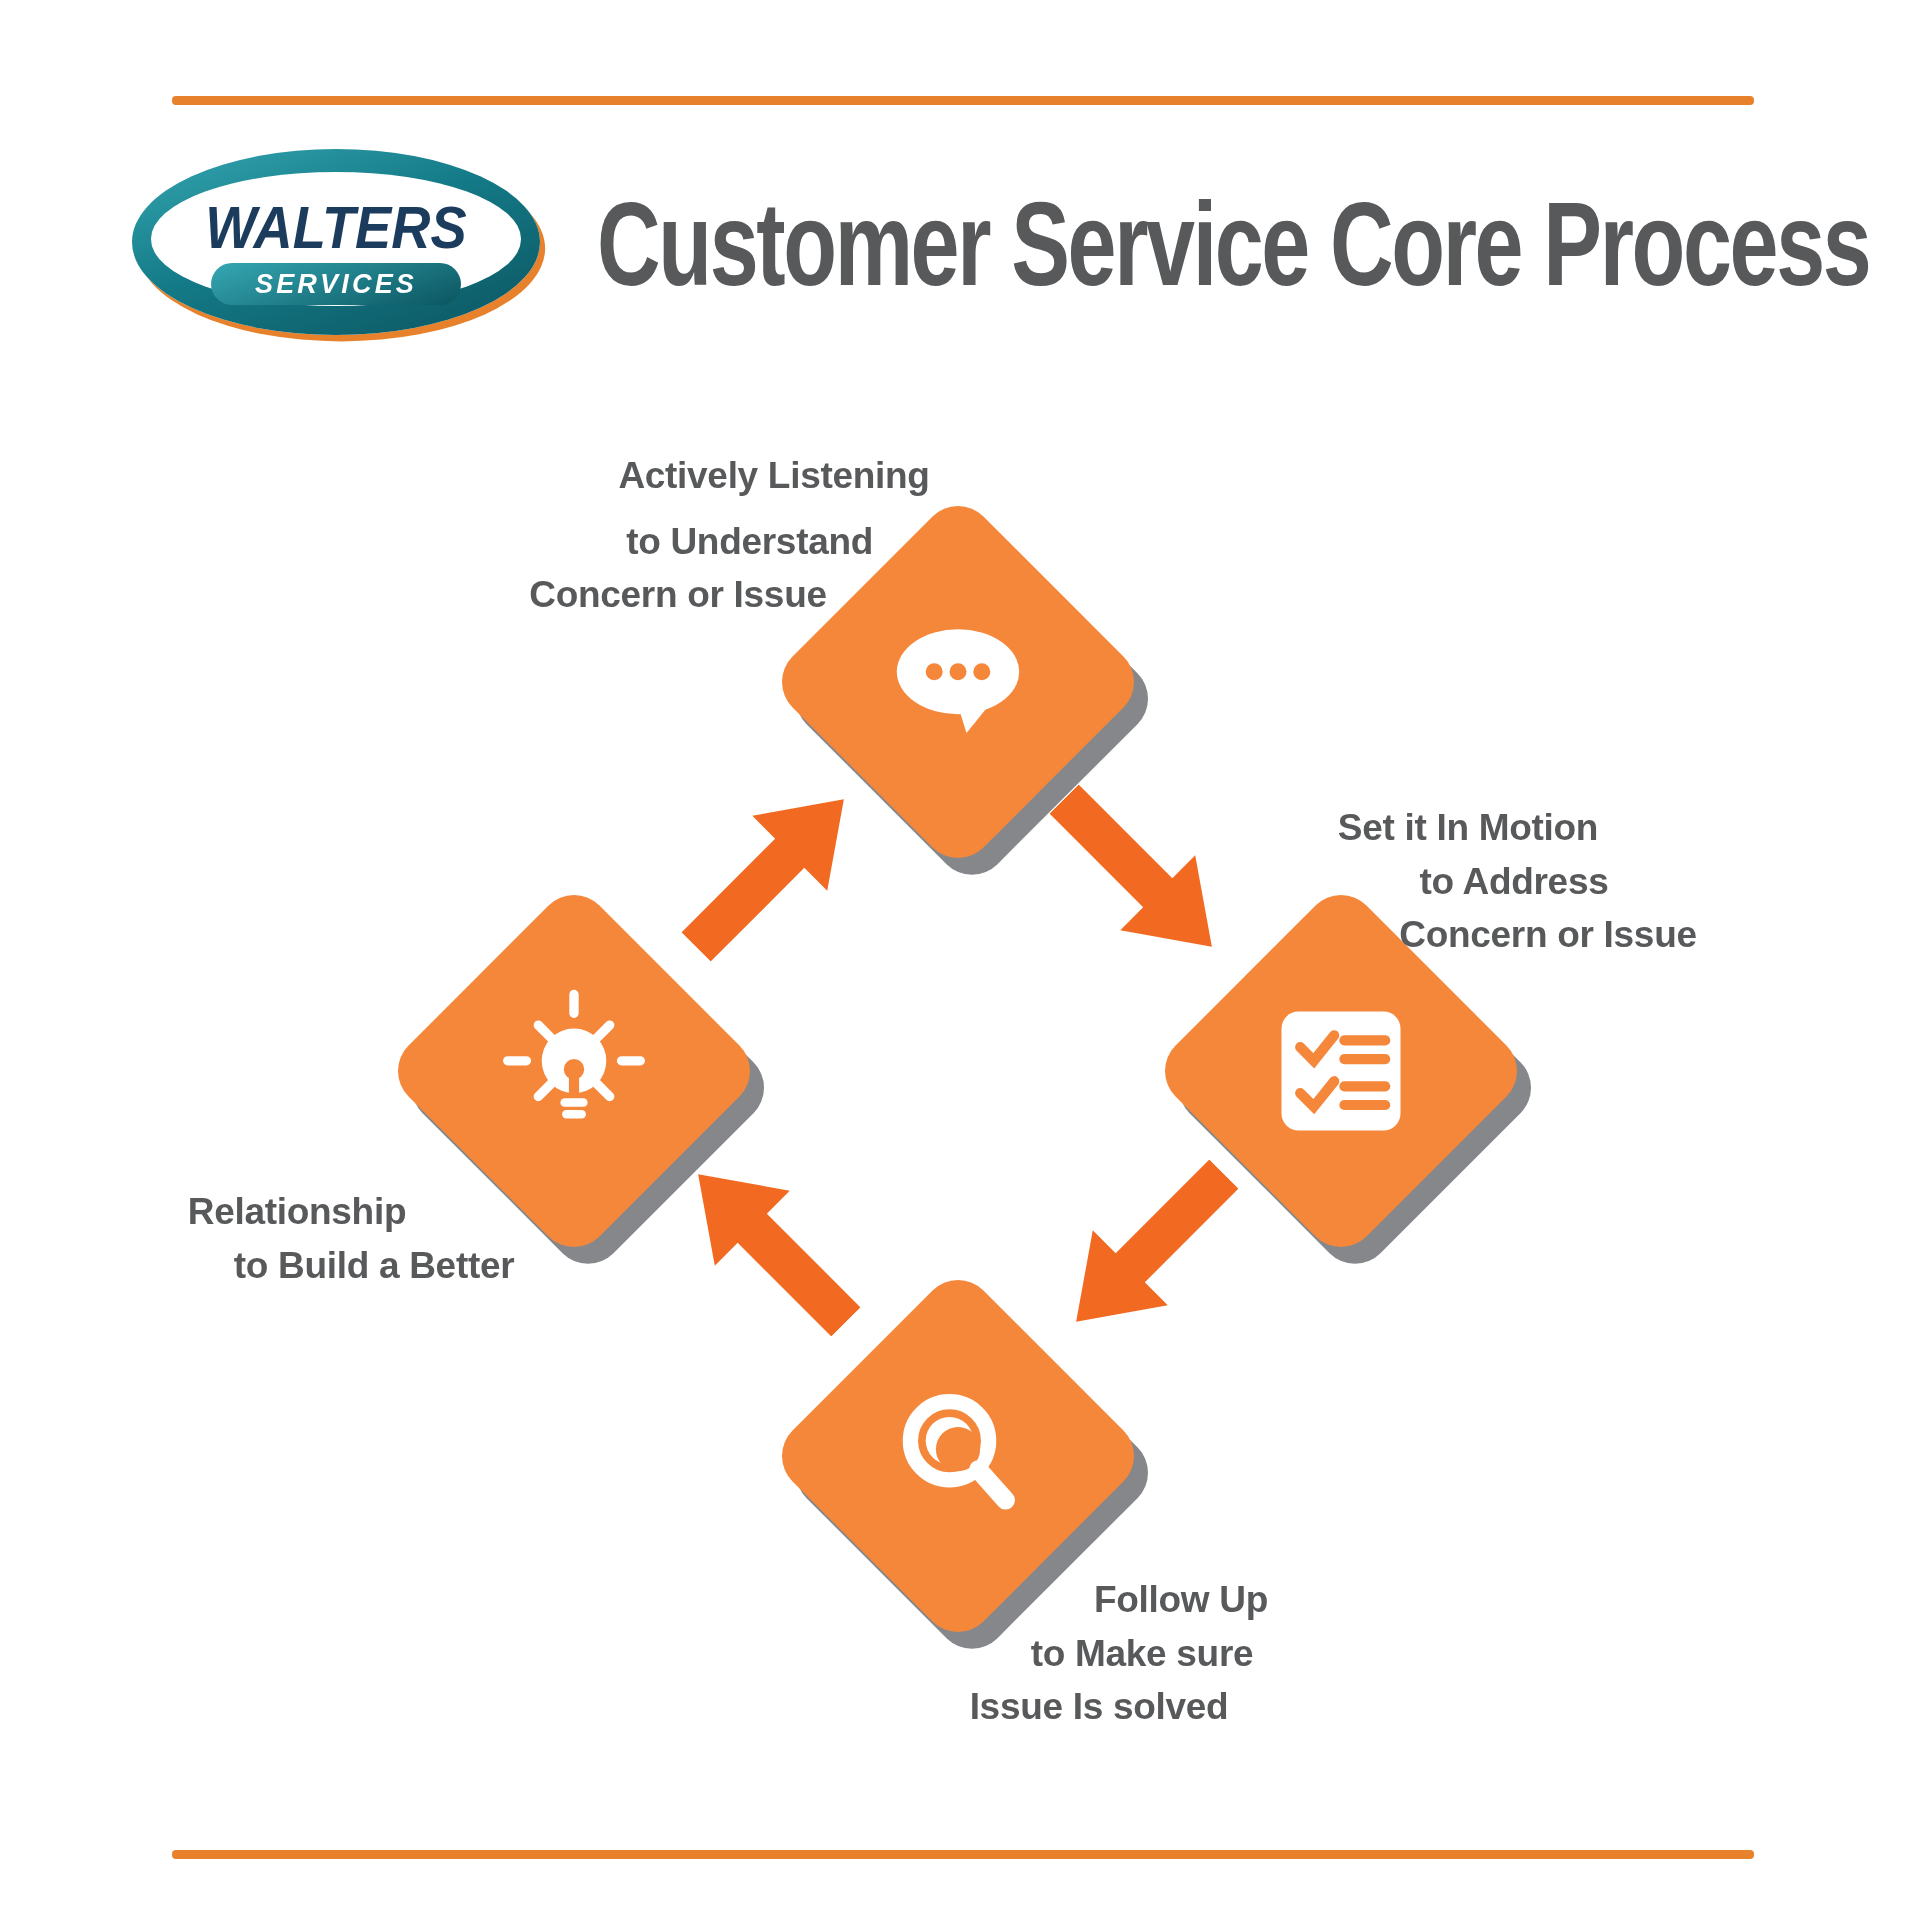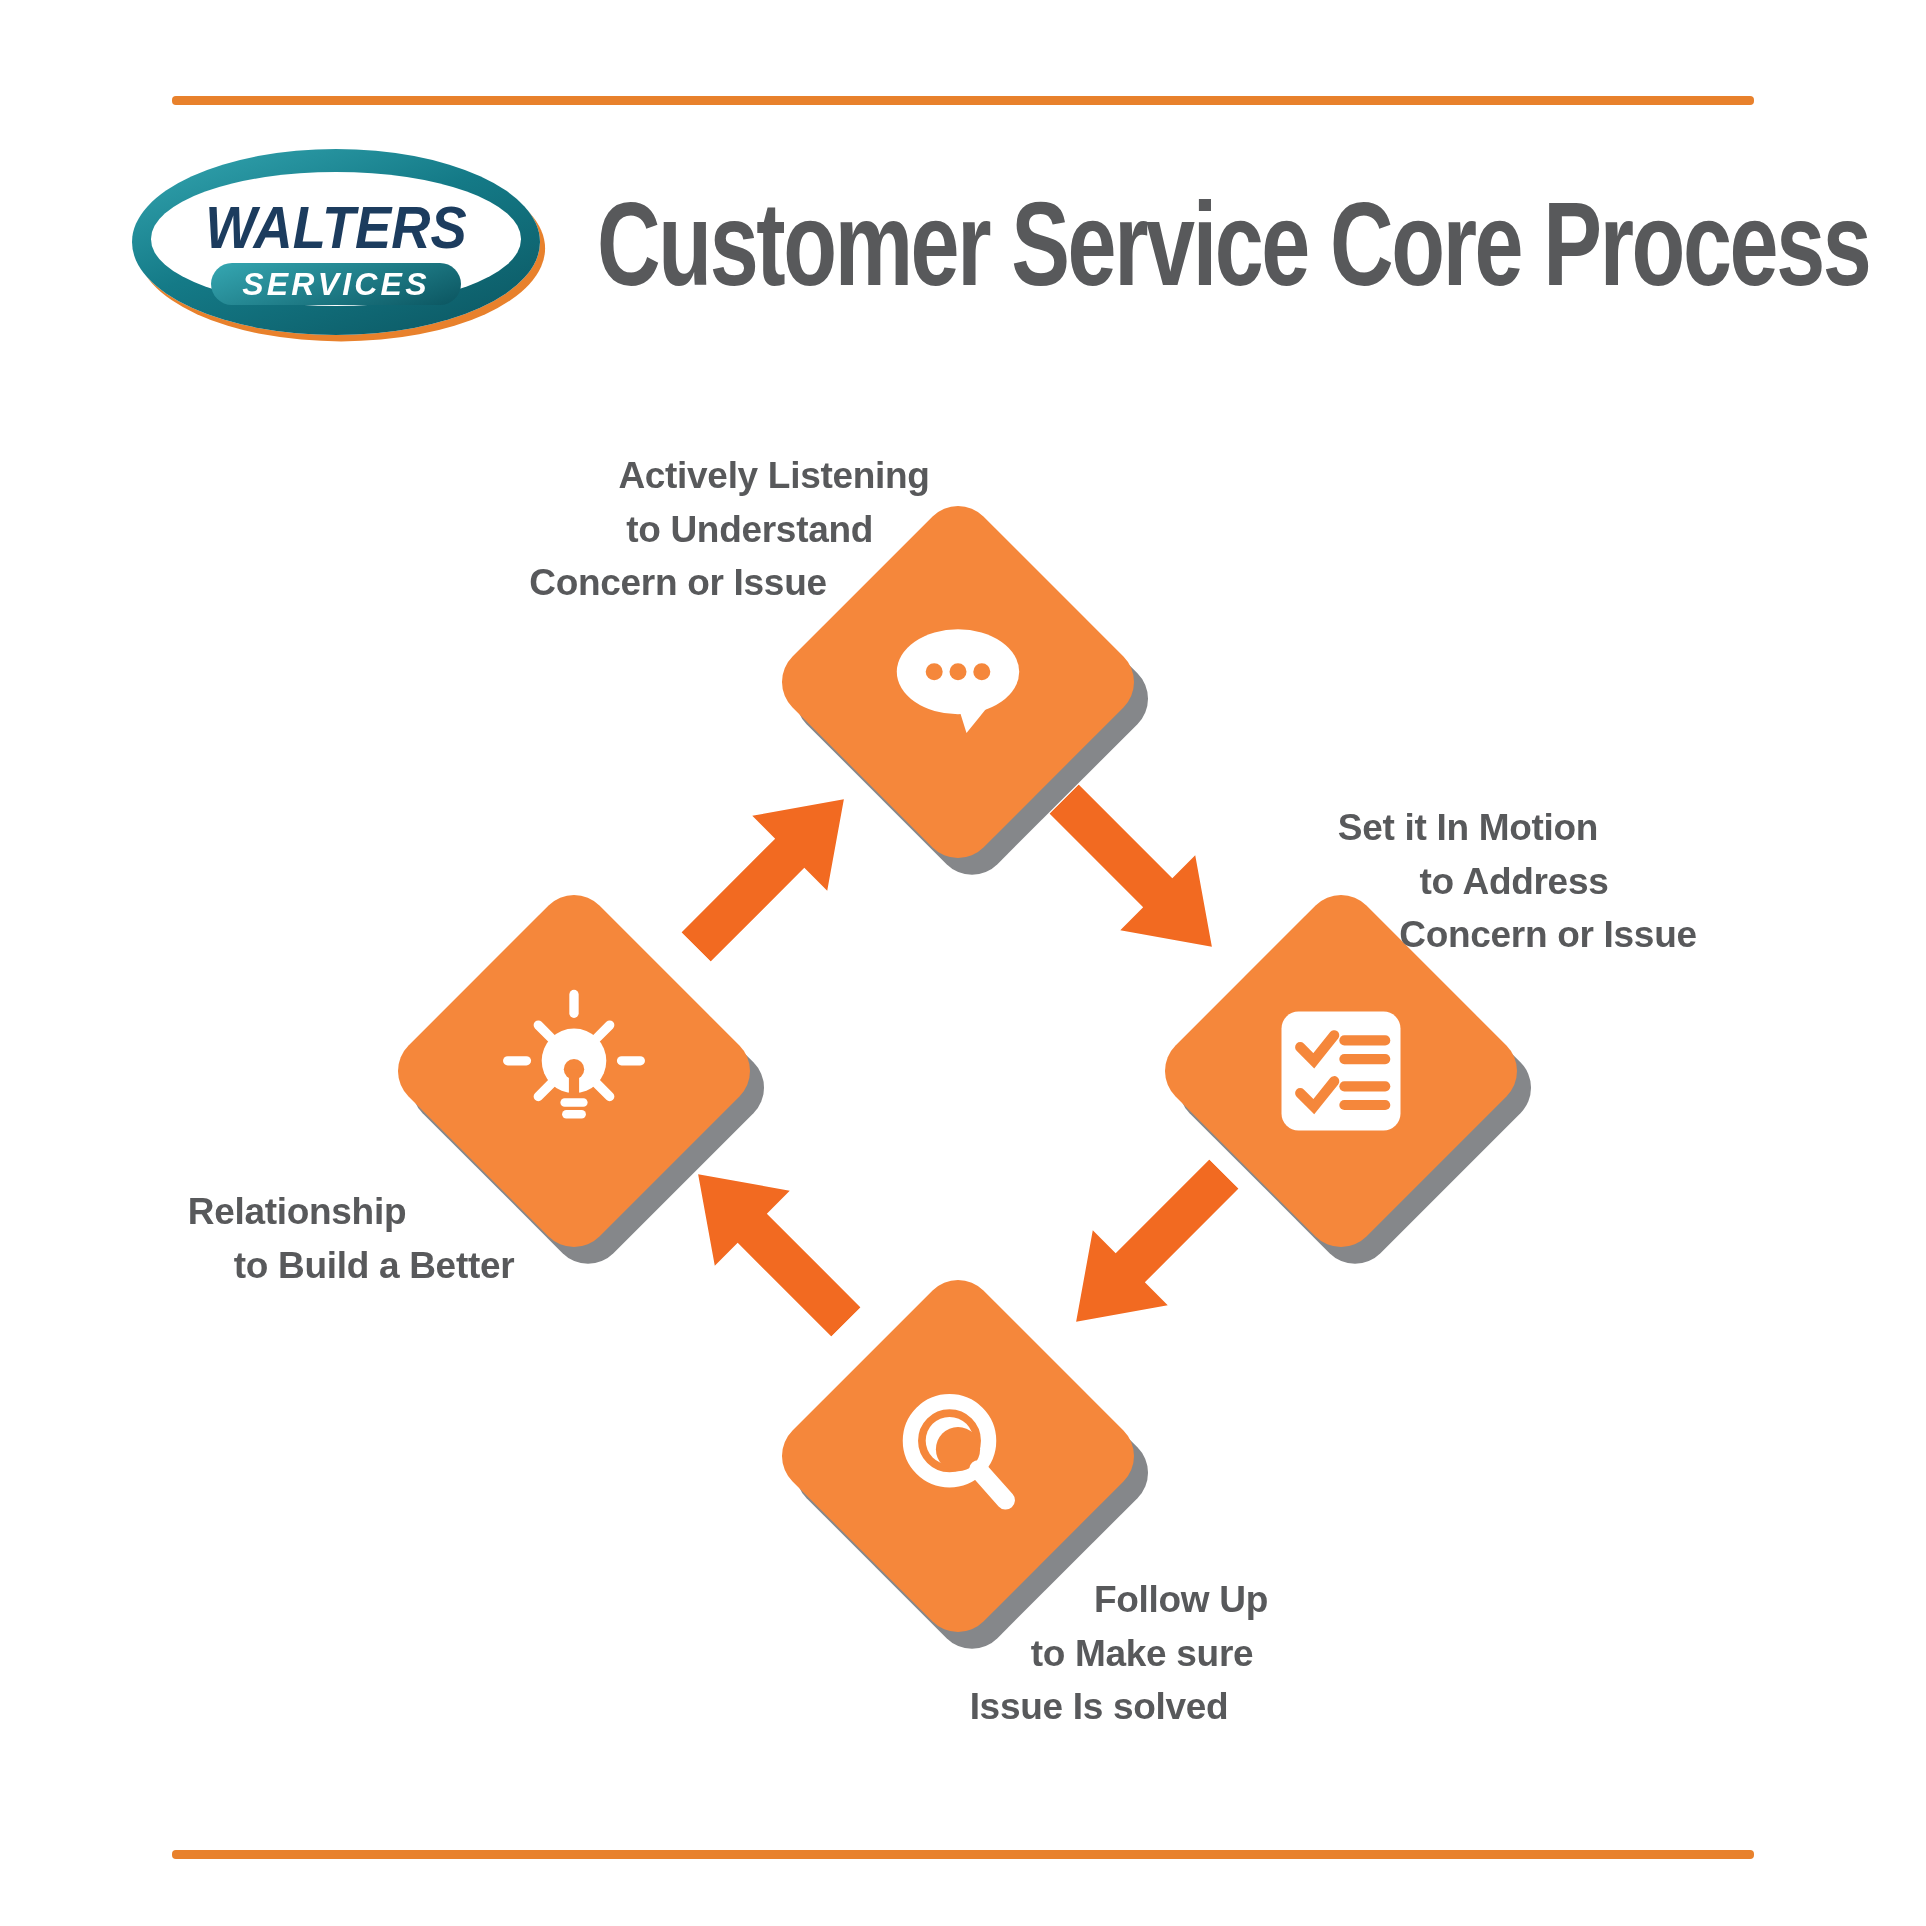--- a/index.html
+++ b/index.html
@@ -28,21 +28,21 @@
     background:linear-gradient(160deg,var(--teal-light) 0%,var(--teal) 45%,var(--teal-dark) 100%);
     box-shadow:5.1px 6.4px 0 0 var(--rule);}
   .logo-inner{position:absolute;left:19px;top:23px;right:19px;bottom:29.5px;border-radius:50%;background:#ffffff;}
   .logo-primary{position:absolute;left:0;right:0;top:45px;text-align:center;
     font-size:59px;font-weight:800;font-style:italic;color:var(--navy);letter-spacing:0px;
     transform:scaleX(0.92);transform-origin:center;}
   .logo-banner{position:absolute;left:50%;top:114px;transform:translateX(-50%);
     width:250px;height:42px;border-radius:22px;
     background:linear-gradient(160deg,var(--teal-light),var(--teal-dark));
     display:flex;align-items:center;justify-content:center;}
-  .logo-secondary{font-size:32px;font-weight:800;font-style:italic;color:#ffffff;letter-spacing:3.2px;}
+  .logo-secondary{font-size:27px;font-weight:800;font-style:italic;color:#ffffff;letter-spacing:3.2px;}
 
   
   .title{position:absolute;left:597px;top:175px;color:var(--text);
     font-size:119px;font-weight:700;letter-spacing:-3.2px;white-space:nowrap;
     transform:scaleX(0.74);transform-origin:left top;}
 
   
   .diagram{position:absolute;inset:0;border-radius:14px;}
   .node{position:absolute;width:270px;height:270px;}
   .node-top{left:823px;top:547px;}
@@ -62,21 +62,21 @@
   .arrow-l2t{left:665px;top:813px;transform:rotate(-45deg);}
   .arrow-t2r{left:1033px;top:815px;transform:rotate(45deg);}
   .arrow-r2b{left:1043px;top:1190px;transform:rotate(135deg);}
   .arrow-b2l{left:665px;top:1188px;transform:rotate(-135deg);}
 
   
   .label{position:absolute;width:424px;color:var(--text);font-weight:700;
     font-size:37px;line-height:1.45;text-align:center;letter-spacing:-0.3px;}
   .label .line{display:block;white-space:nowrap;}
   .label-top{left:562px;top:449px;}
-  .label-top .line:nth-child(2){transform:translateX(-24.4px);}
+  .label-top .line:nth-child(2){transform:translateX(-24.4px);margin-top:12px;}
   .label-top .line:nth-child(3){transform:translateX(-96px);}
   .label-right{left:1256px;top:801px;}
   .label-right .line:nth-child(2){transform:translateX(46px);}
   .label-right .line:nth-child(3){transform:translateX(80px);}
   .label-right .line:nth-child(4){transform:translateX(193px);}
   .label-bottom{left:969px;top:1573px;}
   .label-bottom .line:nth-child(2){transform:translateX(-39px);}
   .label-bottom .line:nth-child(3){transform:translateX(-82px);}
   .label-left{left:85px;top:1185px;}
   .label-left .line:nth-child(2){transform:translateX(77px);}

